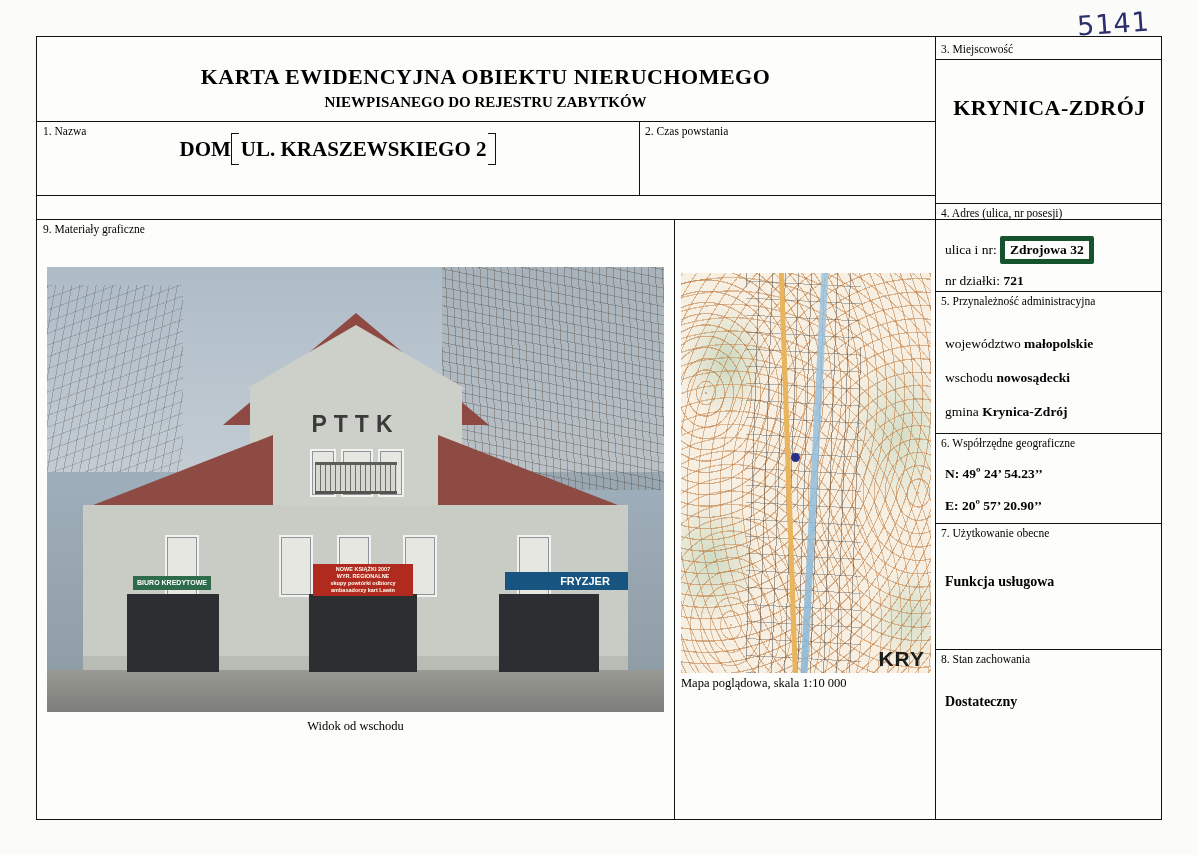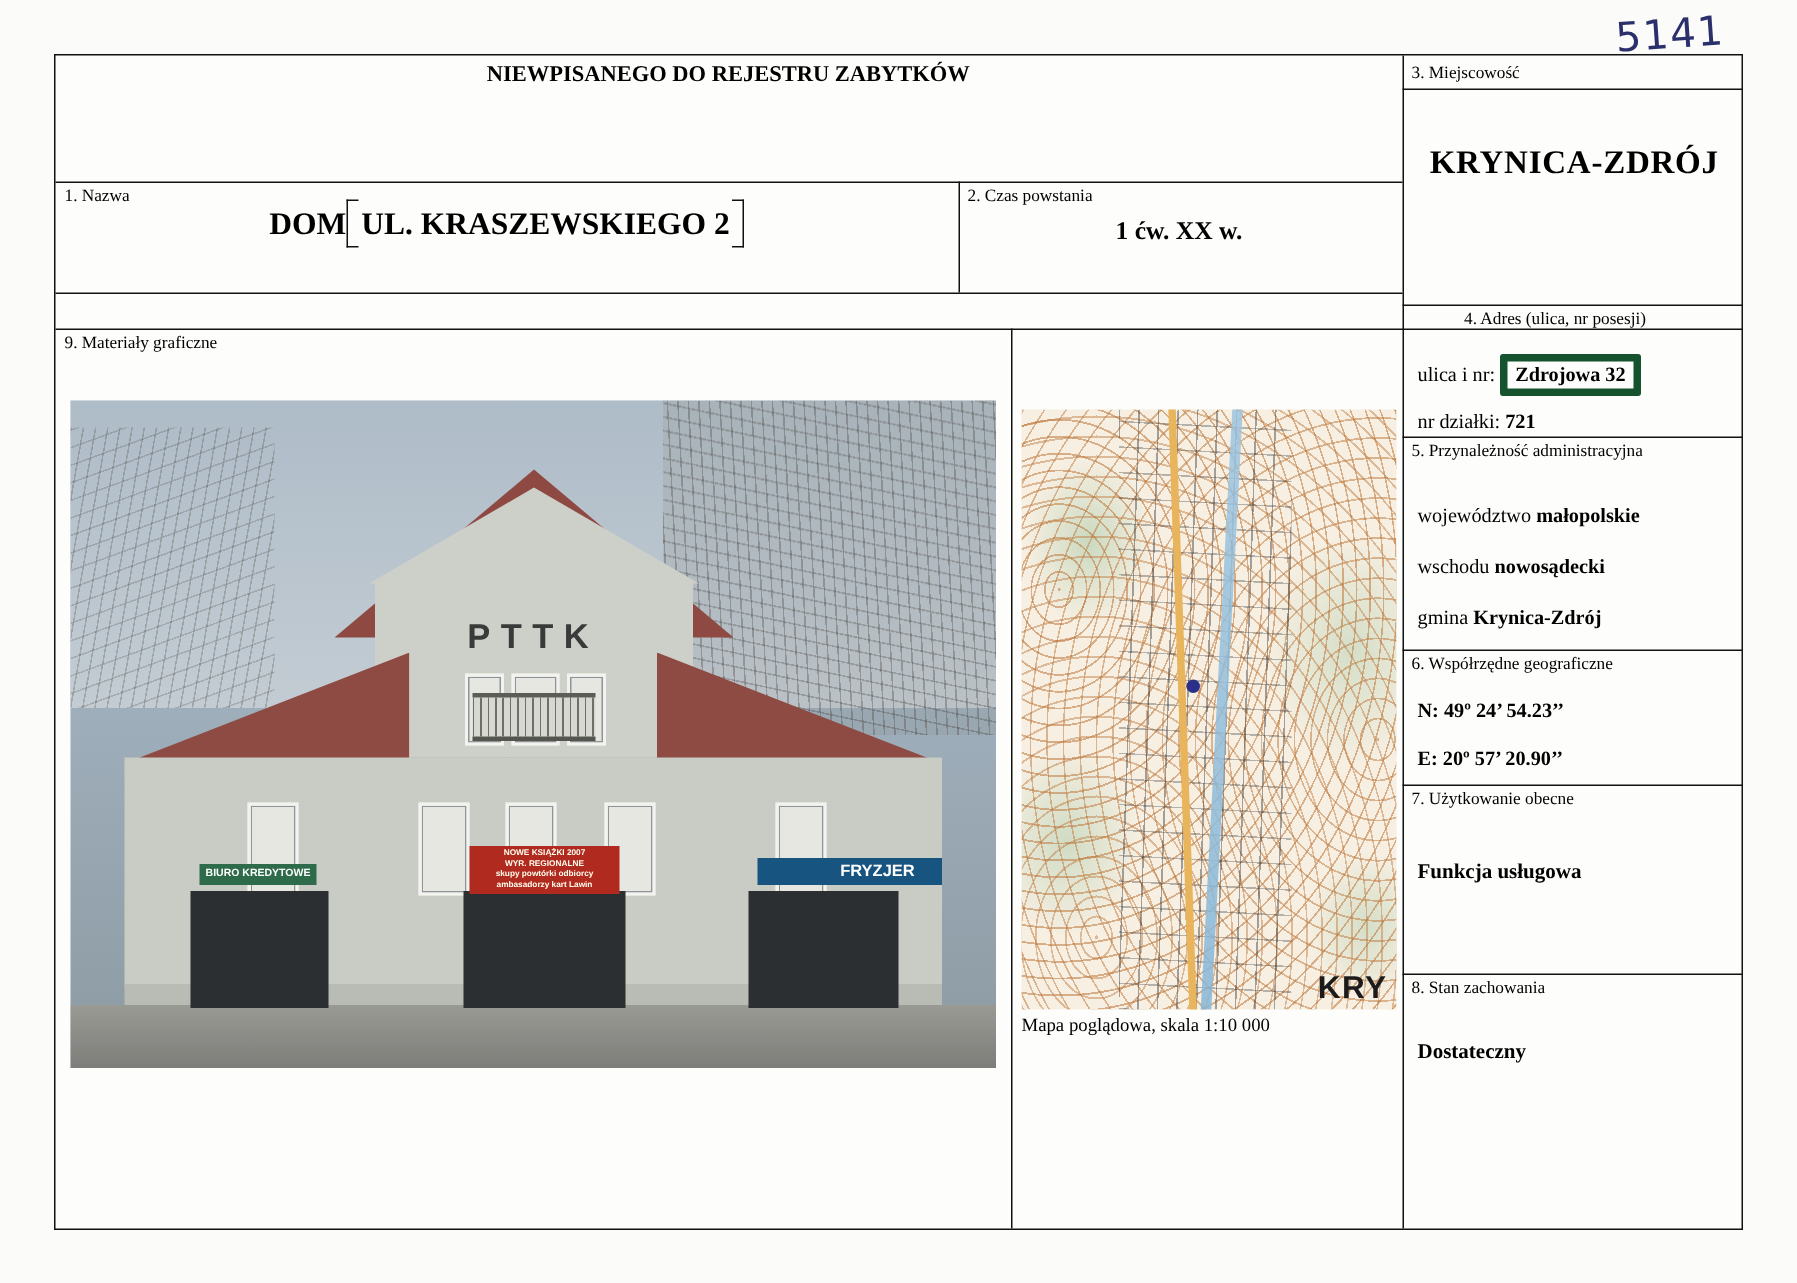--- a/index.html
+++ b/index.html
@@ -382,20 +382,21 @@
 </head>
 <body>
 
 <div class="page">
 
   <div class="handnum">5141</div>
 
   <div class="card">
 
     <div class="title-wrap">
+      <div class="title-main">KARTA EWIDENCYJNA OBIEKTU NIERUCHOMEGO</div>
       <div class="title-sub">NIEWPISANEGO DO REJESTRU ZABYTKÓW</div>
     </div>
 
     <div class="rule" style="left:898px; top:0; width:1px; height:782px;"></div>
 
     <div class="rule" style="left:898px; top:22px; width:227px; height:1px;"></div>
 
     <div class="rule" style="left:0; top:84px; width:898px; height:1px;"></div>
 
     <div class="rule" style="left:0; top:158px; width:898px; height:1px;"></div>
@@ -408,32 +409,31 @@
 
     <div class="rule" style="left:898px; top:166px; width:227px; height:1px;"></div>
     <div class="rule" style="left:898px; top:254px; width:227px; height:1px;"></div>
     <div class="rule" style="left:898px; top:396px; width:227px; height:1px;"></div>
     <div class="rule" style="left:898px; top:486px; width:227px; height:1px;"></div>
     <div class="rule" style="left:898px; top:612px; width:227px; height:1px;"></div>
 
     <div class="fld" style="left:6px; top:88px;">1. Nazwa</div>
     <div class="fld" style="left:608px; top:88px;">2. Czas powstania</div>
     <div class="fld" style="left:904px; top:6px;">3. Miejscowość</div>
-    <div class="fld" style="left:904px; top:170px;margin-left:35px;">4. Adres (ulica, nr posesji)</div>
+    <div class="fld" style="left:904px; top:170px;">4. Adres (ulica, nr posesji)</div>
     <div class="fld" style="left:904px; top:258px;">5. Przynależność administracyjna</div>
     <div class="fld" style="left:904px; top:400px;">6. Współrzędne geograficzne</div>
     <div class="fld" style="left:904px; top:490px;">7. Użytkowanie obecne</div>
     <div class="fld" style="left:904px; top:616px;">8. Stan zachowania</div>
     <div class="fld" style="left:6px; top:186px;">9. Materiały graficzne</div>
 
     <div class="name-value">
       <span>DOM</span><span class="bracketed">UL. KRASZEWSKIEGO 2</span>
     </div>
 
-    <div class="time-value">1 ćw. XX w.</div>
     <div class="city-value">KRYNICA-ZDRÓJ</div>
 
     <div class="rc" style="top:190px;">
       <div class="rc-line">
         <span>ulica i nr:</span>
         <span class="boxed">Zdrojowa 32</span>
       </div>
       <div class="rc-line">
         <span>nr działki:</span>
         <span class="b">721</span>
@@ -502,20 +502,21 @@
 
       <div class="sign green" style="left:86px; bottom:122px; width:78px;">BIURO KREDYTOWE</div>
       <div class="sign red" style="left:266px; bottom:116px; width:100px;">
         <span>NOWE KSIĄŻKI 2007</span><br>
         <span>WYR. REGIONALNE</span><br>
         <span>skupy powtórki odbiorcy</span><br>
         <span>ambasadorzy kart Lawin</span>
       </div>
       <div class="sign blue" style="left:458px; bottom:122px; width:86px; font-size:11px; line-height:14px;padding-left:37px;">FRYZJER</div>
     </div>
+    <div class="photo-caption">Widok od wschodu</div>
 
     <div class="map">
       <div class="map-green"></div>
       <div class="map-contours"></div>
       <div class="map-grid"></div>
       <div class="map-river"></div>
       <div class="map-road"></div>
       <div class="map-dot"></div>
       <div class="map-kry">KRY</div>
     </div>

